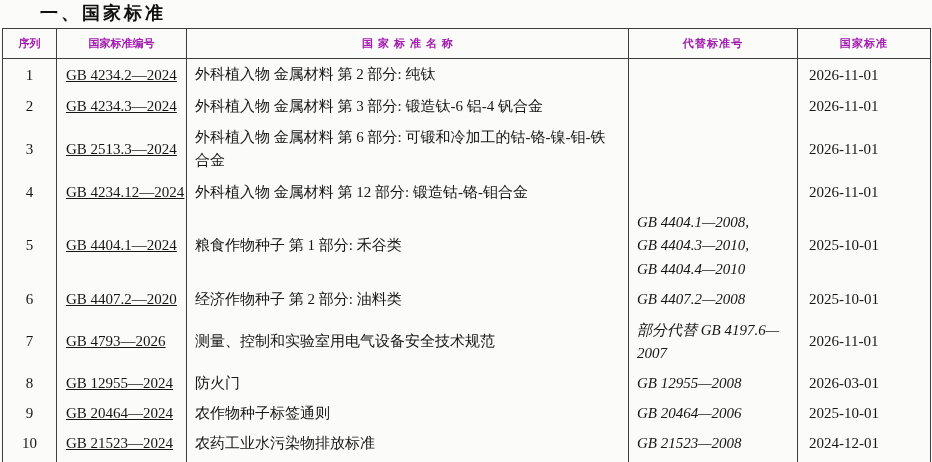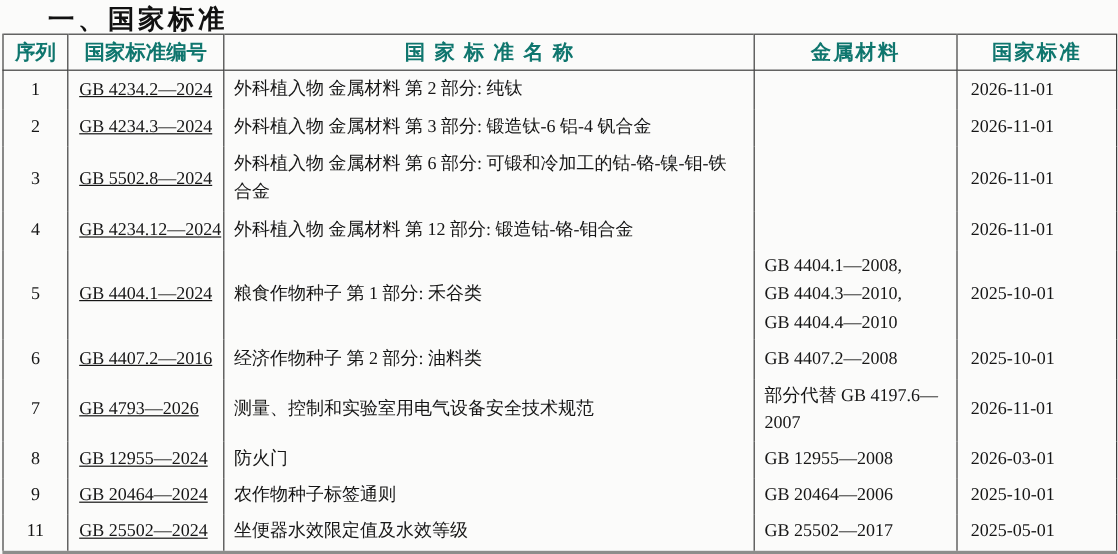--- a/index.html
+++ b/index.html
@@ -16,21 +16,21 @@
     position: relative;
     width: 932px;
     height: 462px;
   }
   .doc-title {
     position: absolute;
     left: 40px;
     top: 1px;
     font-family: "Liberation Sans", "DejaVu Sans", sans-serif;
     font-weight: bold;
-    font-size: 22px;
+    font-size: 18px;
     letter-spacing: 3px;
     color: #111;
   }
   table.std-table {
     position: absolute;
     left: 2px;
     top: 28px;
     width: 928px;
     border-collapse: collapse;
     table-layout: fixed;
@@ -49,33 +49,33 @@
     border-top: none;
     border-bottom: none;
     vertical-align: middle;
     font-size: 15px;
     padding: 0;
   }
   thead th {
     border-bottom: 1px solid #3e3e3e;
     font-family: "Liberation Sans", "DejaVu Sans", sans-serif;
     font-weight: bold;
-    font-size: 17px;
+    font-size: 11px;
     text-align: center;
     height: 29px;
-    color: #0f766e;
+    color: #a21caf;
   }
   thead th.h-name { letter-spacing: 0.45em; text-indent: 0.45em; }
   thead th.h-repl { letter-spacing: 0.1em; }
   thead th.h-date { letter-spacing: 0.1em; }
 
   td.seq  { text-align: center; }
   td.code { padding-left: 9px; white-space: nowrap; text-decoration: underline; }
   td.name { padding: 2px 8px; line-height: 1.55; margin-left: 32px; }
-  td.repl { padding: 2px 4px 2px 8px; line-height: 1.55; white-space: pre-line; }
+  td.repl { padding: 2px 4px 2px 8px; line-height: 1.55; white-space: pre-line; font-style: italic; }
   td.date { padding-left: 11px; margin-top: 20px; }
 
   
   tbody tr:nth-child(1)  td { height: 28px; }
   tbody tr:nth-child(2)  td { height: 27px; }
   tbody tr:nth-child(3)  td { height: 50px; }
   tbody tr:nth-child(4)  td { height: 29px; }
   tbody tr:nth-child(5)  td { height: 62px; }
   tbody tr:nth-child(6)  td { height: 29px; }
   tbody tr:nth-child(7)  td { height: 48px; }
@@ -98,42 +98,42 @@
         <col class="c-code">
         <col class="c-name">
         <col class="c-repl">
         <col class="c-date">
     </colgroup>
     <thead>
       <tr>
         <th class="h-seq">序列</th>
         <th class="h-code">国家标准编号</th>
         <th class="h-name">国家标准名称</th>
-        <th class="h-repl">金属材料</th>
+        <th class="h-repl">代替标准号</th>
         <th class="h-date">国家标准</th>
       </tr>
     </thead>
     <tbody>
       <tr>
         <td class="seq">1</td>
         <td class="code">GB 4234.2—2024</td>
         <td class="name">外科植入物 金属材料 第 2 部分: 纯钛</td>
         <td class="repl"></td>
         <td class="date">2026-11-01</td>
       </tr>
       <tr>
         <td class="seq">2</td>
         <td class="code">GB 4234.3—2024</td>
         <td class="name">外科植入物 金属材料 第 3 部分: 锻造钛-6 铝-4 钒合金</td>
         <td class="repl"></td>
         <td class="date">2026-11-01</td>
       </tr>
       <tr>
         <td class="seq">3</td>
-        <td class="code">GB 5502.8—2024</td>
+        <td class="code">GB 2513.3—2024</td>
         <td class="name">外科植入物 金属材料 第 6 部分: 可锻和冷加工的钴-铬-镍-钼-铁合金</td>
         <td class="repl"></td>
         <td class="date">2026-11-01</td>
       </tr>
       <tr>
         <td class="seq">4</td>
         <td class="code">GB 4234.12—2024</td>
         <td class="name">外科植入物 金属材料 第 12 部分: 锻造钴-铬-钼合金</td>
         <td class="repl"></td>
         <td class="date">2026-11-01</td>
@@ -142,21 +142,21 @@
         <td class="seq">5</td>
         <td class="code">GB 4404.1—2024</td>
         <td class="name">粮食作物种子 第 1 部分: 禾谷类</td>
         <td class="repl">GB 4404.1—2008,
 GB 4404.3—2010,
 GB 4404.4—2010</td>
         <td class="date">2025-10-01</td>
       </tr>
       <tr>
         <td class="seq">6</td>
-        <td class="code">GB 4407.2—2016</td>
+        <td class="code">GB 4407.2—2020</td>
         <td class="name">经济作物种子 第 2 部分: 油料类</td>
         <td class="repl">GB 4407.2—2008</td>
         <td class="date">2025-10-01</td>
       </tr>
       <tr>
         <td class="seq">7</td>
         <td class="code">GB 4793—2026</td>
         <td class="name">测量、控制和实验室用电气设备安全技术规范</td>
         <td class="repl">部分代替 GB 4197.6—2007</td>
         <td class="date">2026-11-01</td>
@@ -169,20 +169,27 @@
         <td class="date">2026-03-01</td>
       </tr>
       <tr>
         <td class="seq">9</td>
         <td class="code">GB 20464—2024</td>
         <td class="name">农作物种子标签通则</td>
         <td class="repl">GB 20464—2006</td>
         <td class="date">2025-10-01</td>
       </tr>
       <tr>
+        <td class="seq">10</td>
+        <td class="code">GB 21523—2024</td>
+        <td class="name">农药工业水污染物排放标准</td>
+        <td class="repl">GB 21523—2008</td>
+        <td class="date">2024-12-01</td>
+      </tr>
+      <tr>
         <td class="seq">11</td>
         <td class="code">GB 25502—2024</td>
         <td class="name">坐便器水效限定值及水效等级</td>
         <td class="repl">GB 25502—2017</td>
         <td class="date">2025-05-01</td>
       </tr>
 
     </tbody>
   </table>
 

